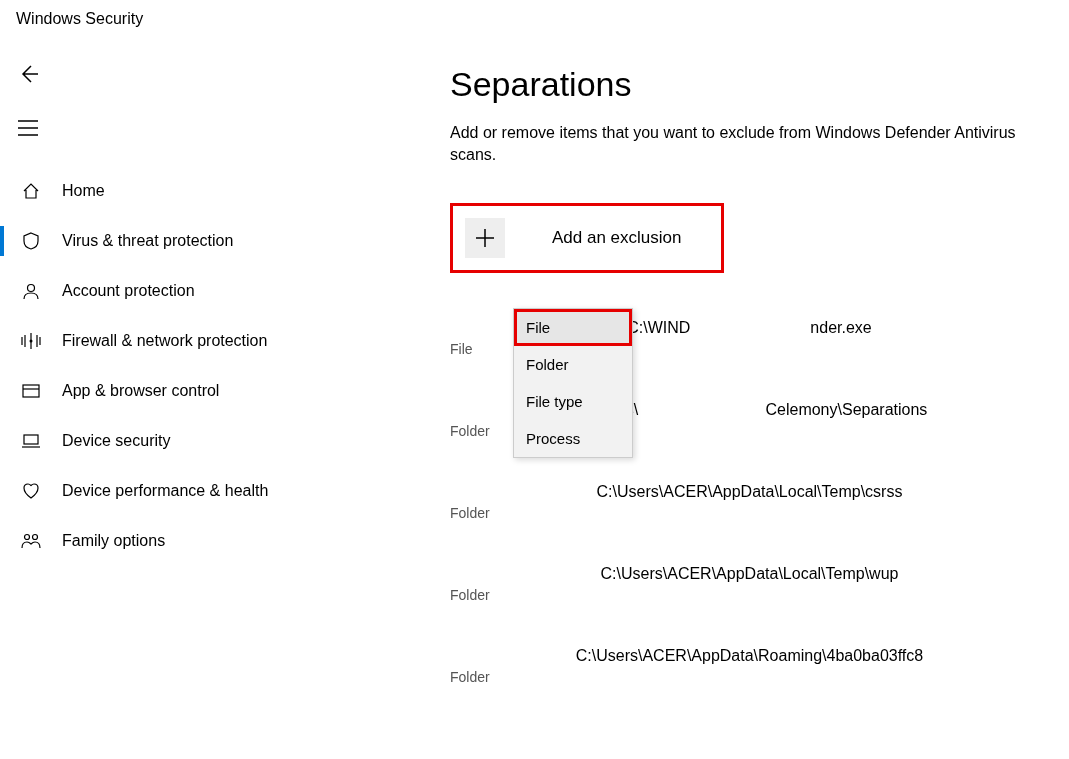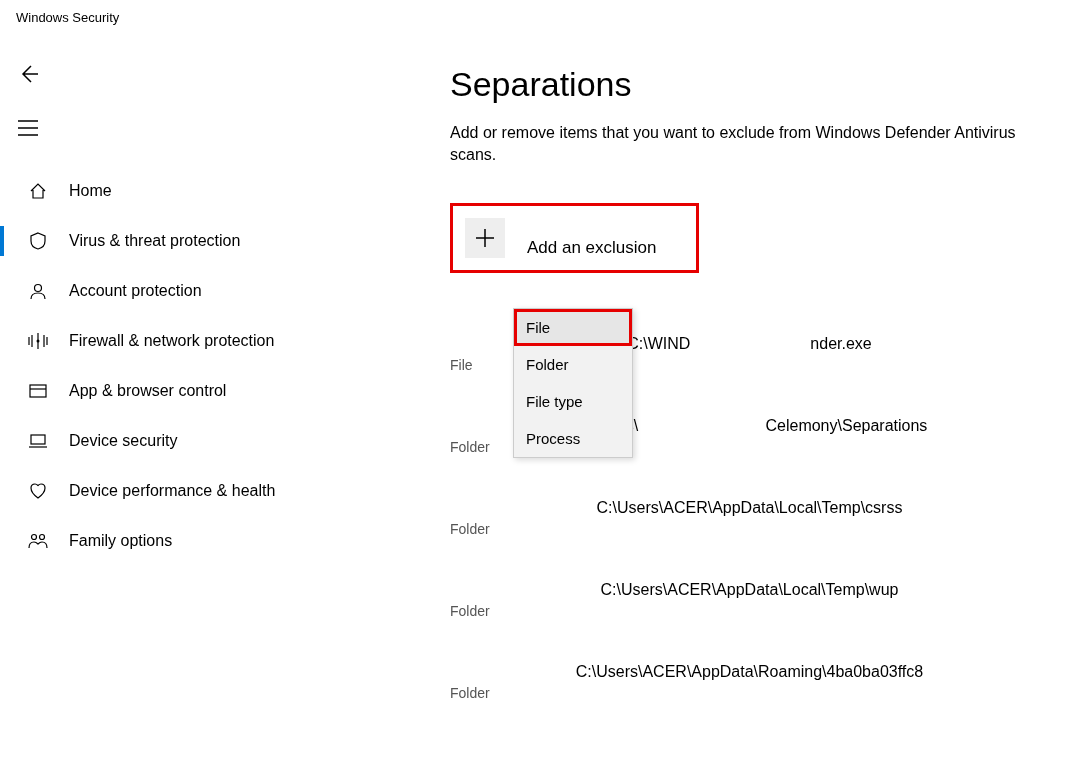--- a/index.html
+++ b/index.html
@@ -8,21 +8,21 @@
     background: #fff;
     color: #000;
     font-size: 15px;
     width: 1069px;
     height: 759px;
     overflow: hidden;
     position: relative;
   }
   .title-bar {
     padding: 10px 0 0 16px;
-    font-size: 13px;
+    font-size: 16px;
     color: #000;
   }
   .back-btn {
     position: absolute;
     top: 54px;
     left: 18px;
     width: 40px;
     height: 40px;
     display: flex;
     align-items: center;
@@ -43,21 +43,21 @@
   .sidebar {
     position: absolute;
     top: 166px;
     left: 0;
     width: 440px;
   }
   .sidebar-item {
     height: 50px;
     display: flex;
     align-items: center;
-    padding-left: 27px;
+    padding-left: 20px;
     cursor: pointer;
     position: relative;
   }
   .sidebar-item.active::before {
     content: "";
     position: absolute;
     left: 0;
     top: 10px;
     bottom: 10px;
     width: 4px;
@@ -88,24 +88,25 @@
   }
   .page-desc {
     font-size: 16px;
     color: #000;
     line-height: 1.4;
     margin-bottom: 36px;
   }
   .add-exclusion-box {
     border: 3px solid #e60000;
     display: inline-flex;
-    align-items: flex-end;
+    align-items: center;
     padding: 12px 40px 12px 12px;
     cursor: pointer;
-    margin-bottom: 24px;
+    margin-bottom: 8px;
+    gap: 25px;
   }
   .plus-icon-box {
     width: 40px;
     height: 40px;
     background: #eee;
     display: flex;
     align-items: center;
     justify-content: center;
     margin-right: 22px;
   }

